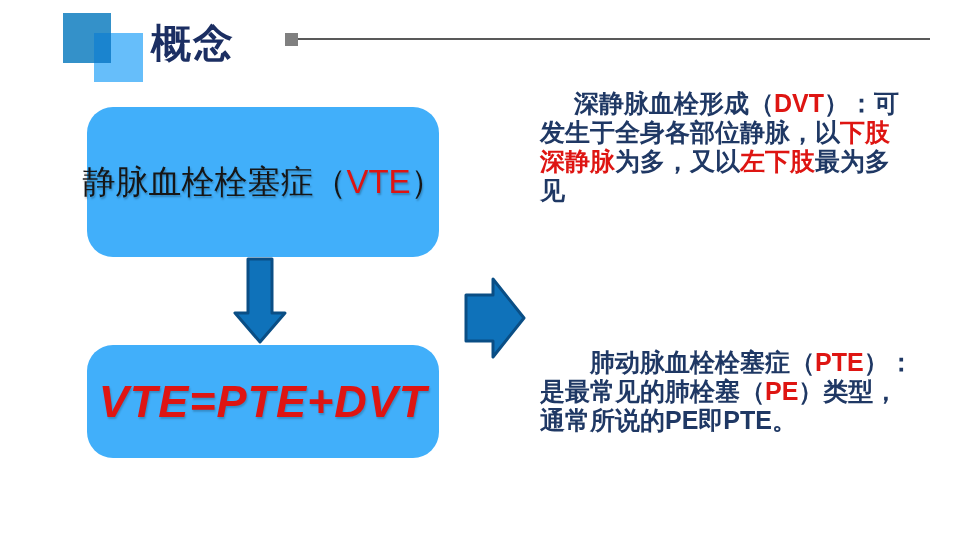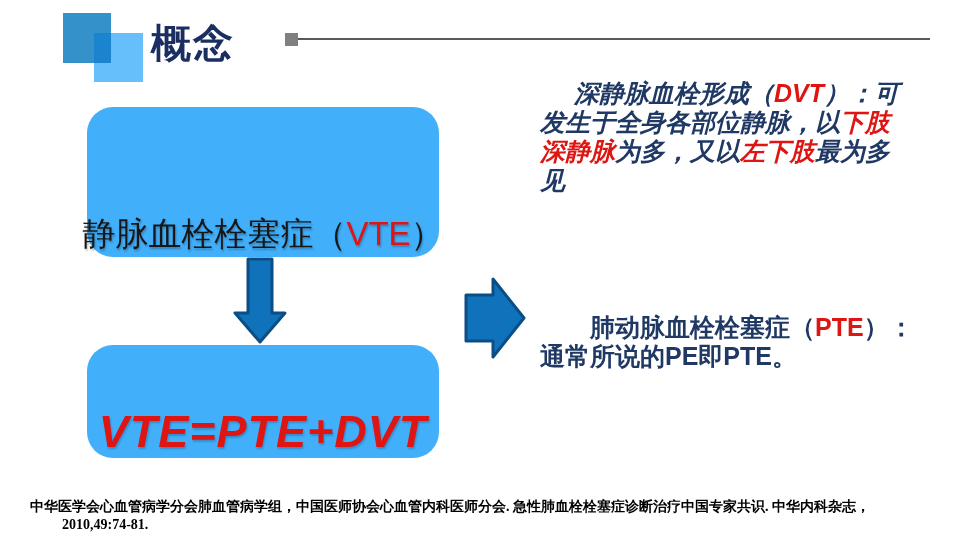--- a/index.html
+++ b/index.html
@@ -14,21 +14,21 @@
   .sq-overlap{left:94px;top:33px;width:17px;height:30px;background:var(--square_overlap);}
   .page-title{
     position:absolute;left:151px;top:16px;font-size:40px;font-weight:700;
     color:var(--title_navy);letter-spacing:2px;
   }
   .rule-square{position:absolute;left:285px;top:33px;width:13px;height:13px;background:var(--rule_square);}
   .rule-line{position:absolute;left:298px;top:38px;width:632px;height:2px;background:var(--rule_line);}
   
   .bluebox{
     position:absolute;left:87px;width:352px;background:var(--box_fill);
-    border-radius:26px;display:flex;align-items:flex-end;justify-content:center;
+    border-radius:26px;display:flex;align-items:center;justify-content:center;
   }
   .box1{top:107px;height:150px;}
   .box2{top:345px;height:113px;font-style:italic;}
   .box1-text{
     font-size:33px;color:var(--box_text);white-space:nowrap;
     text-shadow:1px 2px 2px rgba(0,0,0,0.25);
   }
   .box2-text{
     font-size:45px;font-weight:700;color:var(--red);white-space:nowrap;
     text-shadow:1px 2px 2px rgba(0,0,0,0.2);letter-spacing:1px;
@@ -36,25 +36,25 @@
   .red{color:var(--red);}
   
   .arrow-down{position:absolute;left:233px;top:257px;}
   .arrow-right{position:absolute;left:464px;top:277px;}
   .arrow-shape{fill:var(--arrow_fill);stroke:var(--arrow_stroke);stroke-width:3;stroke-linejoin:round;}
   
   .para{
     position:absolute;left:540px;width:412px;color:var(--navy);
     font-size:25px;line-height:29px;font-weight:600;
   }
-  .para1{top:79px;font-style:italic;}
+  .para1{top:89px;}
   .para2{top:313px;}
   .pline{white-space:nowrap;}
   .indent1{padding-left:34px;}
-  .indent2{padding-left:50px;}
+  .indent2{padding-left:50px;margin-top:35px;}
   .rb{color:var(--red);font-weight:800;}
   .r{color:var(--red);}
   
   .citation{
     position:absolute;left:30px;top:498px;width:900px;color:var(--citation_black);
     font-family:"Liberation Serif",serif;font-weight:700;font-size:14px;line-height:18px;
   }
   .cit-line2{padding-left:32px;}
 </style>
 </head>
@@ -100,22 +100,21 @@
     <div class="pline">
       <span>见</span>
     </div>
   </div>
 
   <div class="para para2">
     <div class="pline indent2">
       <span>肺动脉血栓栓塞症（</span><span class="r">PTE</span><span>）：</span>
     </div>
     <div class="pline">
+      <span>是最常见的肺栓塞（</span><span class="r">PE</span><span>）类型，</span>
+    </div>
+    <div class="pline">
       <span>通常所说的PE即PTE。</span>
     </div>
   </div>
 
-  <div class="citation">
-    <div class="cit-line1">中华医学会心血管病学分会肺血管病学组，中国医师协会心血管内科医师分会. 急性肺血栓栓塞症诊断治疗中国专家共识. 中华内科杂志，</div>
-    <div class="cit-line2">2010,49:74-81.</div>
-  </div>
 
 </div>
 
 </body></html>

